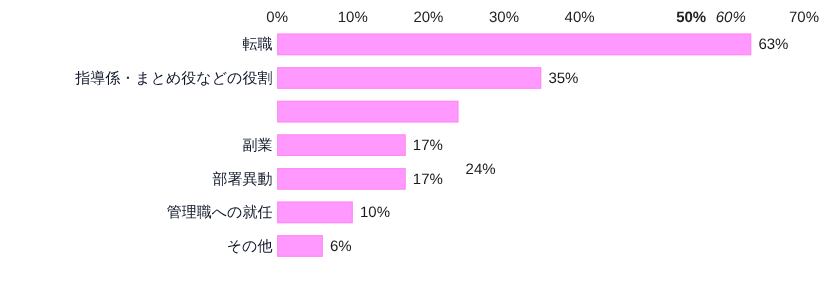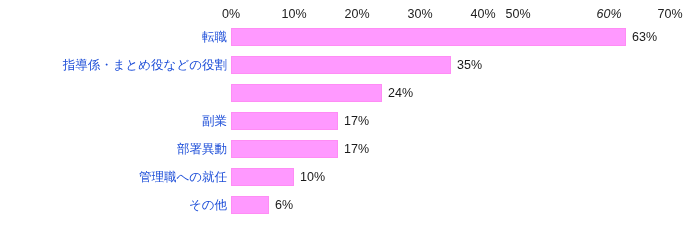--- a/index.html
+++ b/index.html
@@ -52,21 +52,21 @@
     height: 28px;
   }
 
   .cat-label {
     position: absolute;
     right: 473px; 
     top: 0;
     height: 18px;
     line-height: 18px;
     font-size: 12.5px;
-    color: #1d4ed8;
+    color: #0f172a;
     white-space: nowrap;
     text-align: right;
   }
 
   .bar-wrap {
     position: absolute;
     left: 231px;
     top: 0;
     height: 18px;
   }
@@ -93,21 +93,21 @@
 <body>
 
 <div id="chart-root">
 
   <div class="x-axis">
     <span class="x-tick" style="left:231px;">0%</span>
     <span class="x-tick" style="left:294px;">10%</span>
     <span class="x-tick" style="left:357px;">20%</span>
     <span class="x-tick" style="left:420px;">30%</span>
     <span class="x-tick" style="left:483px;">40%</span>
-    <span class="x-tick" style="left:518px;">50%</span>
+    <span class="x-tick" style="left:576px;font-weight:bold;">50%</span>
     <span class="x-tick" style="left:609px;font-style:italic;">60%</span>
     <span class="x-tick" style="left:670px;">70%</span>
   </div>
 
   <div class="rows" id="rows">
       <div class="row">
         <span class="cat-label">転職</span>
         <span class="bar-wrap" style="width: 395px;">
           <span class="bar" style="width: 395px; background: rgb(255, 153, 255); border-color: rgb(255, 140, 245);"></span>
         </span>
@@ -117,21 +117,21 @@
         <span class="cat-label">指導係・まとめ役などの役割</span>
         <span class="bar-wrap" style="width: 220px;">
           <span class="bar" style="width: 220px; background: rgb(255, 153, 255); border-color: rgb(255, 140, 245);"></span>
         </span>
         <span class="val-label" style="left: 457px;">35%</span>
       </div>
       <div class="row">
         <span class="bar-wrap" style="width: 151px;">
           <span class="bar" style="width: 151px; background: rgb(255, 153, 255); border-color: rgb(255, 140, 245);"></span>
         </span>
-        <span class="val-label" style="left: 388px;">24%</span>
+        <span class="val-label" style="left: 388px; margin-top: 48px;">24%</span>
       </div>
       <div class="row">
         <span class="cat-label">副業</span>
         <span class="bar-wrap" style="width: 107px;">
           <span class="bar" style="width: 107px; background: rgb(255, 153, 255); border-color: rgb(255, 140, 245);"></span>
         </span>
         <span class="val-label" style="left: 344px;">17%</span>
       </div>
       <div class="row">
         <span class="cat-label">部署異動</span>

